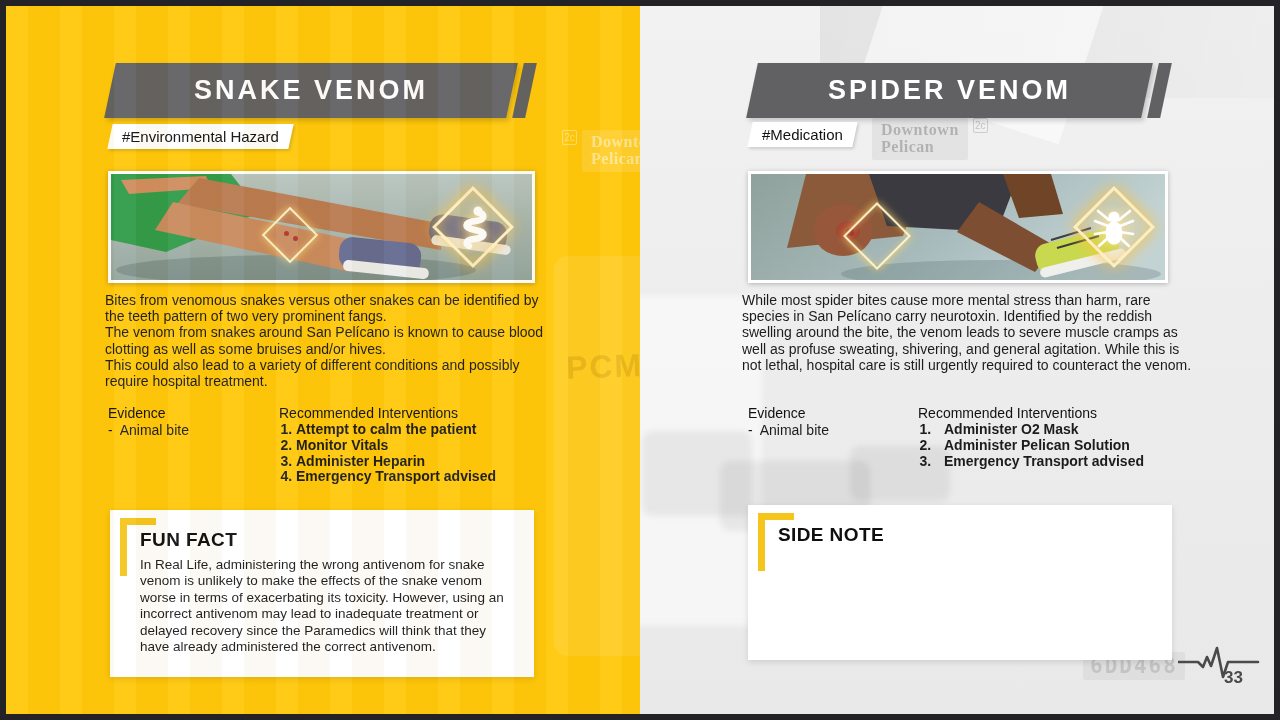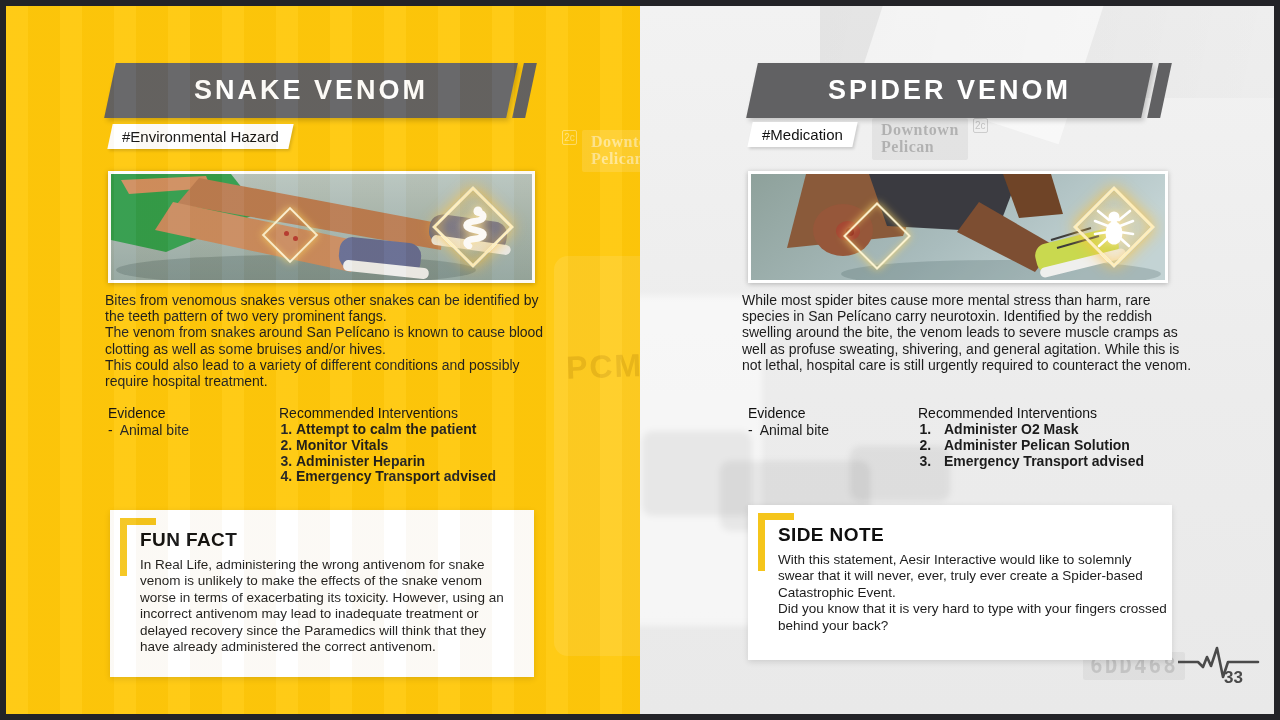--- a/index.html
+++ b/index.html
@@ -247,22 +247,20 @@
       <ol class="num-list wide">
           <li>Administer O2 Mask</li>
           <li>Administer Pelican Solution</li>
           <li>Emergency Transport advised</li>
         </ol>
     </div>
 
     <aside class="note-card" style="left:108px; top:499px; width:424px; height:155px;">
       <div class="corner-bracket"></div>
       <h2 class="note-title">SIDE NOTE</h2>
-      <p class="note-body" style="top:47px; width:392px;">With this statement, Aesir Interactive would like to solemnly swear that it will never, ever, truly ever create a Spider-based Catastrophic Event.
-Did you know that it is very hard to type with your fingers crossed behind your back?</p>
     </aside>
 
     <div class="page-footer">
       <svg width="82" height="40" viewBox="0 0 82 40">
         <polyline points="0,16 20,16 25,21 29,11 33,20 39,2 45,31 50,16 80,16" fill="none" stroke="#4a4a4a" stroke-width="2.6" stroke-linejoin="round" stroke-linecap="round"></polyline>
       </svg>
       <span class="page-num">33</span>
     </div>
   </section>
 </div>

